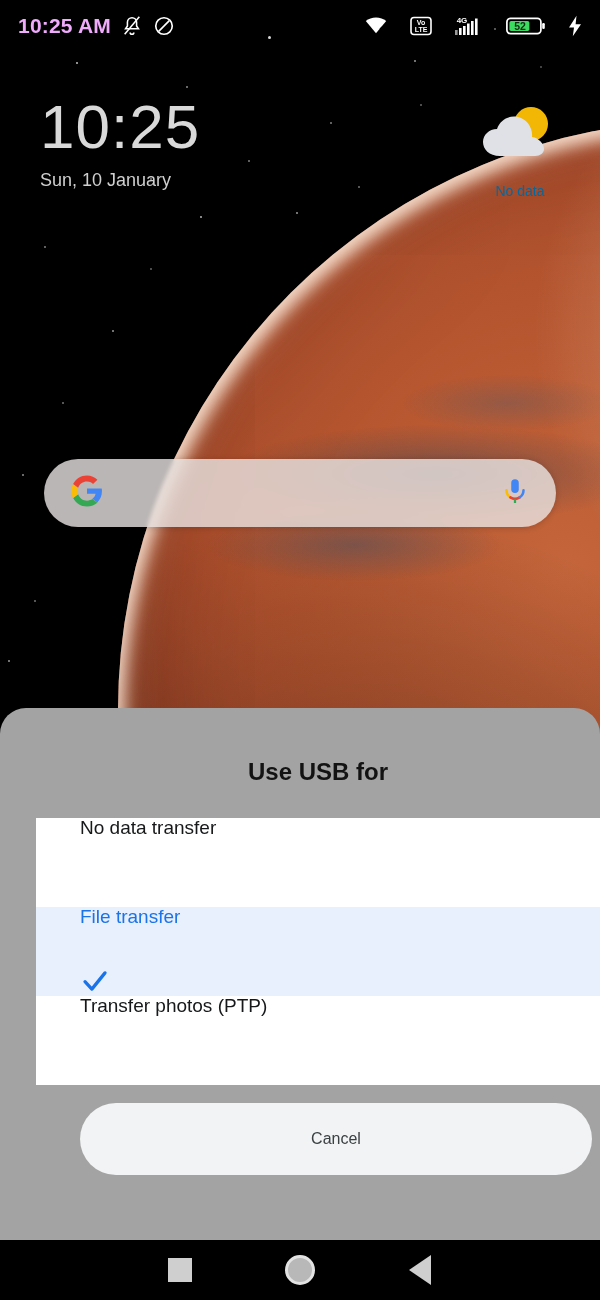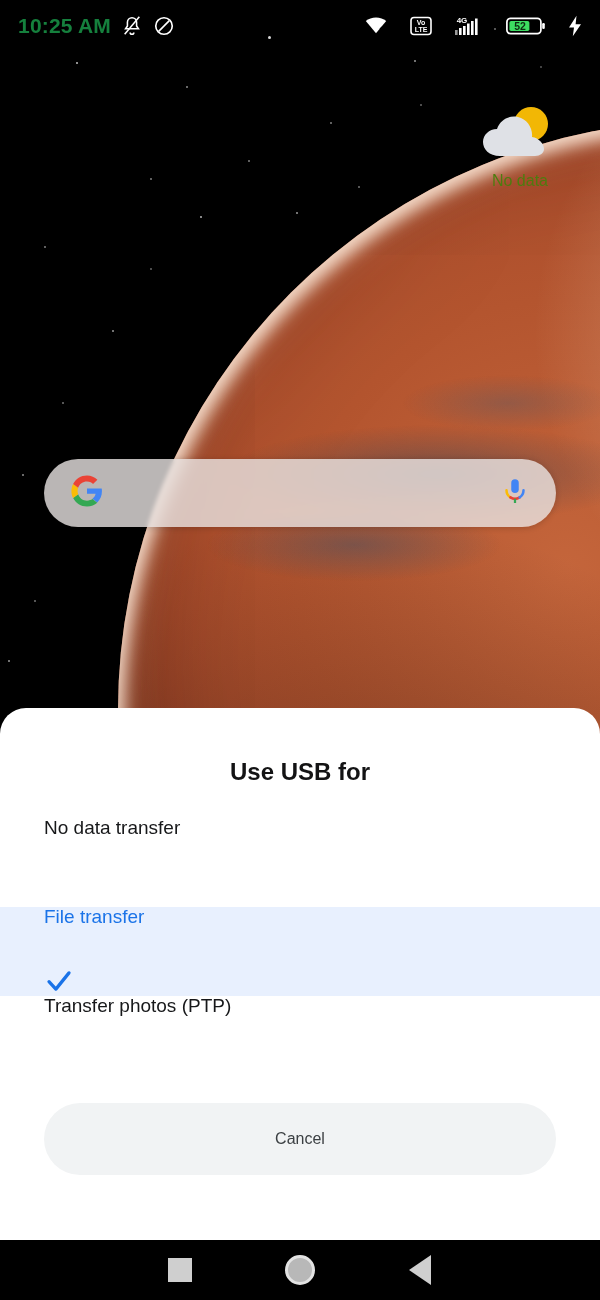--- a/index.html
+++ b/index.html
@@ -53,55 +53,56 @@
     left:118px; top:120px;
     width:1180px; height:1180px;
     border-radius:50%;
     background:linear-gradient(118deg, rgba(0,0,0,0.92) 0%, rgba(0,0,0,0.55) 5%, rgba(0,0,0,0.0) 13%);
   }
 
   
   .statusbar {
     position:absolute; left:0; top:0; width:600px; height:52px;
     display:flex; align-items:center; justify-content:space-between;
-    padding:0 18px; color:#15803d;
+    padding:0 18px; color:#f0abfc;
   }
   .status-left { display:flex; align-items:center; gap:10px; }
   .status-right { display:flex; align-items:center; gap:22px; }
   .status-time { font-size:21px; font-weight:bold; letter-spacing:0.2px; }
   .sicon { display:block; }
 
   
   .clock-widget { position:absolute; left:40px; top:96px; color:#dcdcdc; }
   .clock-time { font-size:62px; font-weight:300; line-height:1; letter-spacing:1px; color:#d9d9d9; }
   .clock-date { font-size:18px; margin-top:12px; color:#cfcfcf; font-weight:400; }
 
   
   .weather-widget { position:absolute; right:20px; top:104px; width:120px; text-align:center; }
   .weather-icon { width:84px; height:60px; position:relative; margin:0 auto; }
-  .weather-text { font-size:16px; color:#4d7c0f; margin-top:8px; }
+  .weather-text { font-size:14px; color:#0369a1; margin-top:19px; }
 
   
   .searchbar {
     position:absolute; left:44px; top:459px; width:512px; height:68px;
     border-radius:34px;
     background:rgba(232,228,226,0.80);
     display:flex; align-items:center; justify-content:space-between;
     padding:0 26px;
     box-shadow:0 1px 6px rgba(0,0,0,0.18);
     backdrop-filter:blur(2px);
   }
   .search-input-area { flex:1; height:100%; }
 
   
   .sheet {
     position:absolute; left:0; top:708px; width:600px; height:532px;
-    background:#ffffff;
+    background:#a3a3a3;
     border-radius:26px 26px 0 0;
     overflow:hidden;
+    padding-left:36px;
   }
   .sheet-title {
     text-align:center; font-size:24px; font-weight:bold; color:#131314;
     padding-top:50px; padding-bottom:10px;
   }
   .option-list { margin-top:22px; }
   .option {
     height:89px; display:flex; align-items:flex-start; justify-content:space-between;
     padding:0 44px; font-size:19px; color:#17181a; background:#fff;
   }
@@ -211,20 +212,24 @@
         <rect x="3.4" y="4.9" width="20" height="10.2" rx="1.8" fill="#3ddc61"></rect>
         <text x="14" y="14.3" font-family="Liberation Sans, sans-serif" font-size="10.5" font-weight="bold" fill="#0d2b12" text-anchor="middle">52</text>
       </svg>
 
       <svg class="sicon" width="14" height="22" viewBox="0 0 14 22">
         <polygon points="8.5,0.8 1,12.5 6,12.5 4.8,21.2 13,9.2 7.6,9.2" fill="#fff"></polygon>
       </svg>
     </div>
   </div>
 
+  <div class="clock-widget">
+    <div class="clock-time">10:25</div>
+    <div class="clock-date">Sun, 10 January</div>
+  </div>
 
   <div class="weather-widget">
     <div class="weather-icon">
       <svg width="84" height="60" viewBox="0 0 84 60">
         <circle cx="53" cy="20" r="17" fill="#f2b705"></circle>
         <path d="M22 52 C11 52 5 45 5 38 C5 31 11 25 19 25 C22 16 31 11 40 13 C49 15 55 24 54 33 C61 34 66 40 66 45 C66 49 62 52 57 52 Z" fill="#dfe1e6"></path>
       </svg>
     </div>
     <div class="weather-text">No data</div>
   </div>

